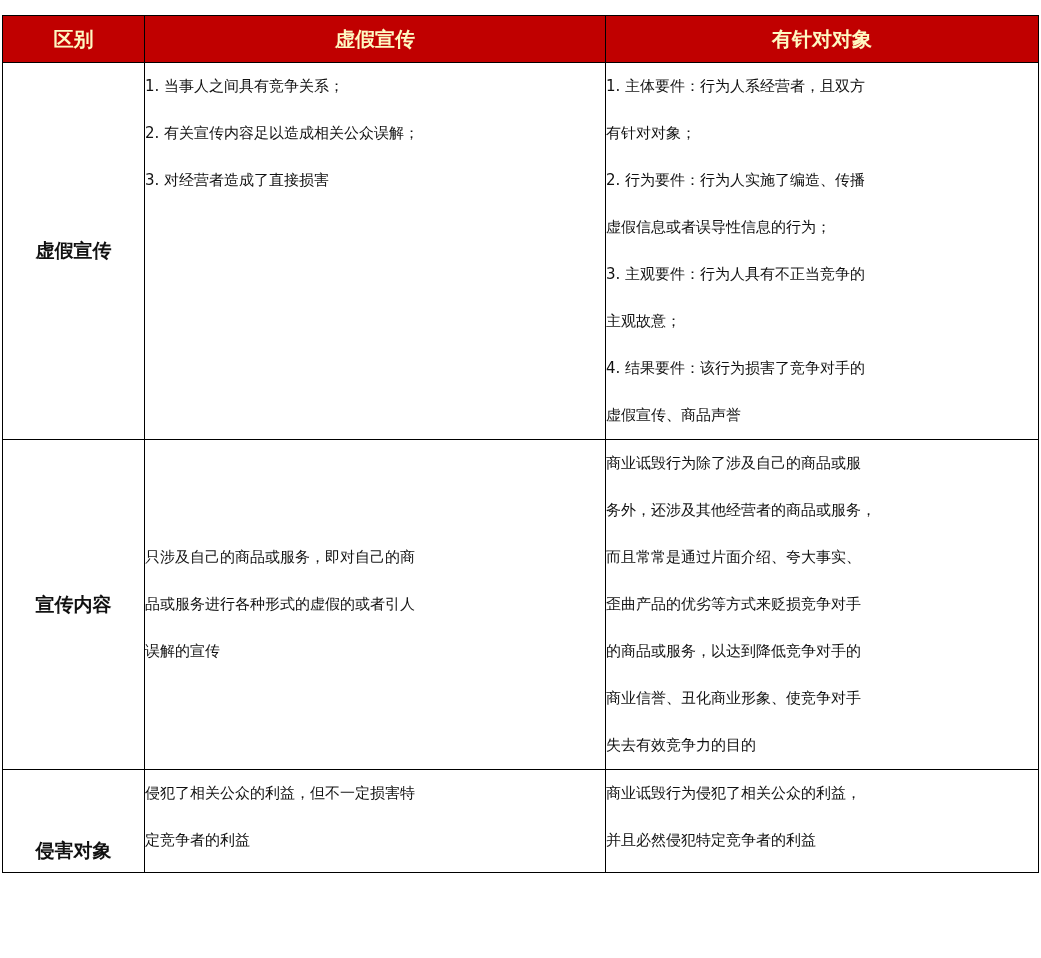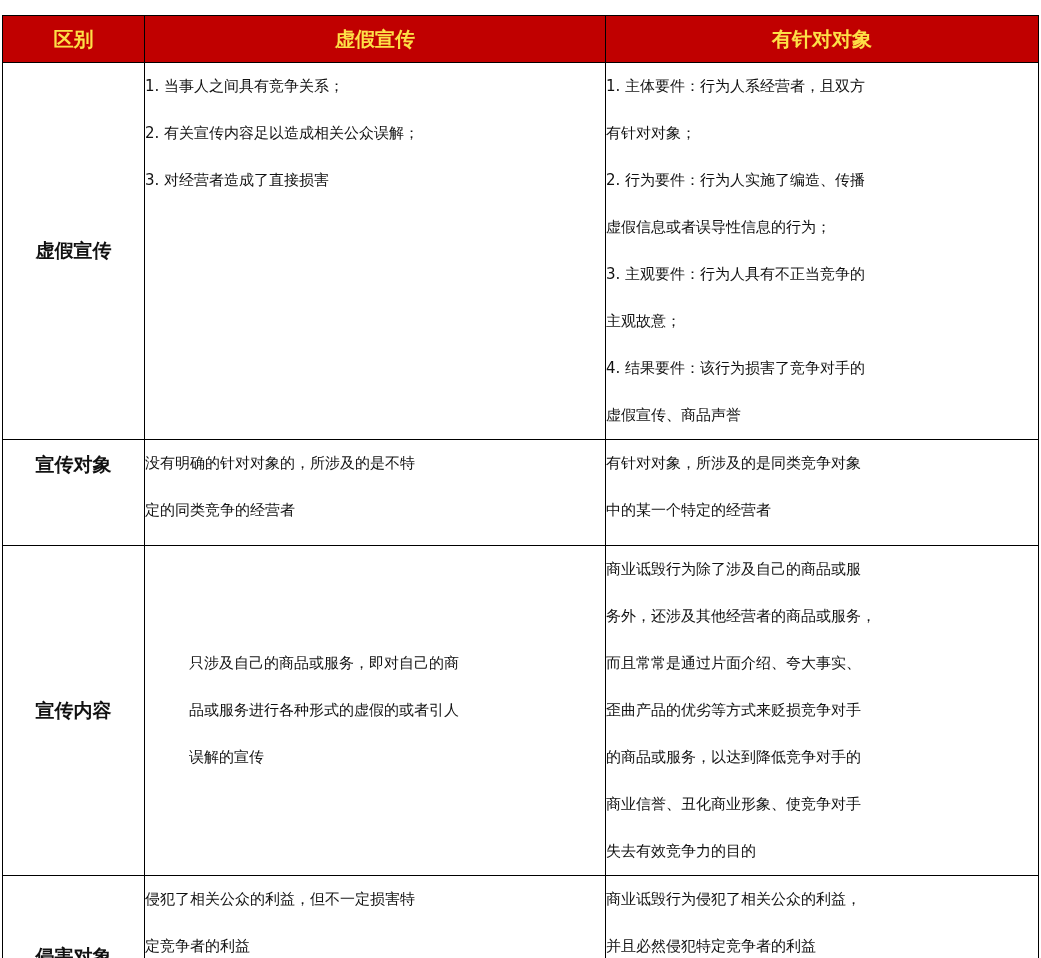--- a/index.html
+++ b/index.html
@@ -2,31 +2,31 @@
 <html><head>
 <meta charset="utf-8">
 <style>
   html, body { margin: 0; padding: 0; background: #ffffff; }
   body { width: 1041px; height: 958px; position: relative; overflow: hidden;
          font-family: "DejaVu Sans", "Liberation Sans", sans-serif; color: #111; }
   table.cmp { position: absolute; left: 2px; top: 15px; width: 1036px;
               border-collapse: collapse; table-layout: fixed; }
   table.cmp td, table.cmp th { border: 1.5px solid #000; padding: 0; }
   col.c1 { width: 142px; } col.c2 { width: 461px; } col.c3 { width: 433px; }
-  th { background: #c00000; color: #fde047; font-weight: bold; font-size: 20px;
+  th { background: #c00000; color: #fef9c3; font-weight: bold; font-size: 20px;
        height: 46px; text-align: center; vertical-align: middle; }
   td.label { font-weight: bold; font-size: 19px; text-align: center; }
   td.body { font-size: 15px; line-height: 47px; padding: 0 10px 0 12px;
             vertical-align: top; }
   .line { display: block; white-space: nowrap; }
   tr.r1 td { height: 375px; }
   tr.r2 td { height: 93px; }
   tr.r3 td { height: 328px; }
   tr.r4 td { height: 94px; }
-  tr.r3 td.mid { vertical-align: middle; padding-left: 44px; }
+  tr.r3 td.mid { vertical-align: middle; }
   td.label.v-mid { vertical-align: middle; }
   td.label.v-bot { vertical-align: bottom; padding-bottom: 8px; }
   td.label.v-top { vertical-align: top; padding-top: 12px; }
 </style>
 </head>
 <body>
 
 <table class="cmp">
   <colgroup>
       <col class="c1">
@@ -52,31 +52,20 @@
         <span class="line">1.  主体要件：行为人系经营者，且双方</span>
         <span class="line">有针对对象；</span>
         <span class="line">2.  行为要件：行为人实施了编造、传播</span>
         <span class="line">虚假信息或者误导性信息的行为；</span>
         <span class="line">3.  主观要件：行为人具有不正当竞争的</span>
         <span class="line">主观故意；</span>
         <span class="line">4. 结果要件：该行为损害了竞争对手的</span>
         <span class="line">虚假宣传、商品声誉</span>
       </td>
     </tr>
-    <tr class="r2">
-      <td class="label v-top">宣传对象</td>
-      <td class="body">
-        <span class="line">没有明确的针对对象的，所涉及的是不特</span>
-        <span class="line">定的同类竞争的经营者</span>
-      </td>
-      <td class="body">
-        <span class="line">有针对对象，所涉及的是同类竞争对象</span>
-        <span class="line">中的某一个特定的经营者</span>
-      </td>
-    </tr>
     <tr class="r3">
       <td class="label v-mid">宣传内容</td>
       <td class="body mid">
         <span class="line">只涉及自己的商品或服务，即对自己的商</span>
         <span class="line">品或服务进行各种形式的虚假的或者引人</span>
         <span class="line">误解的宣传</span>
       </td>
       <td class="body">
         <span class="line">商业诋毁行为除了涉及自己的商品或服</span>
         <span class="line">务外，还涉及其他经营者的商品或服务，</span>

